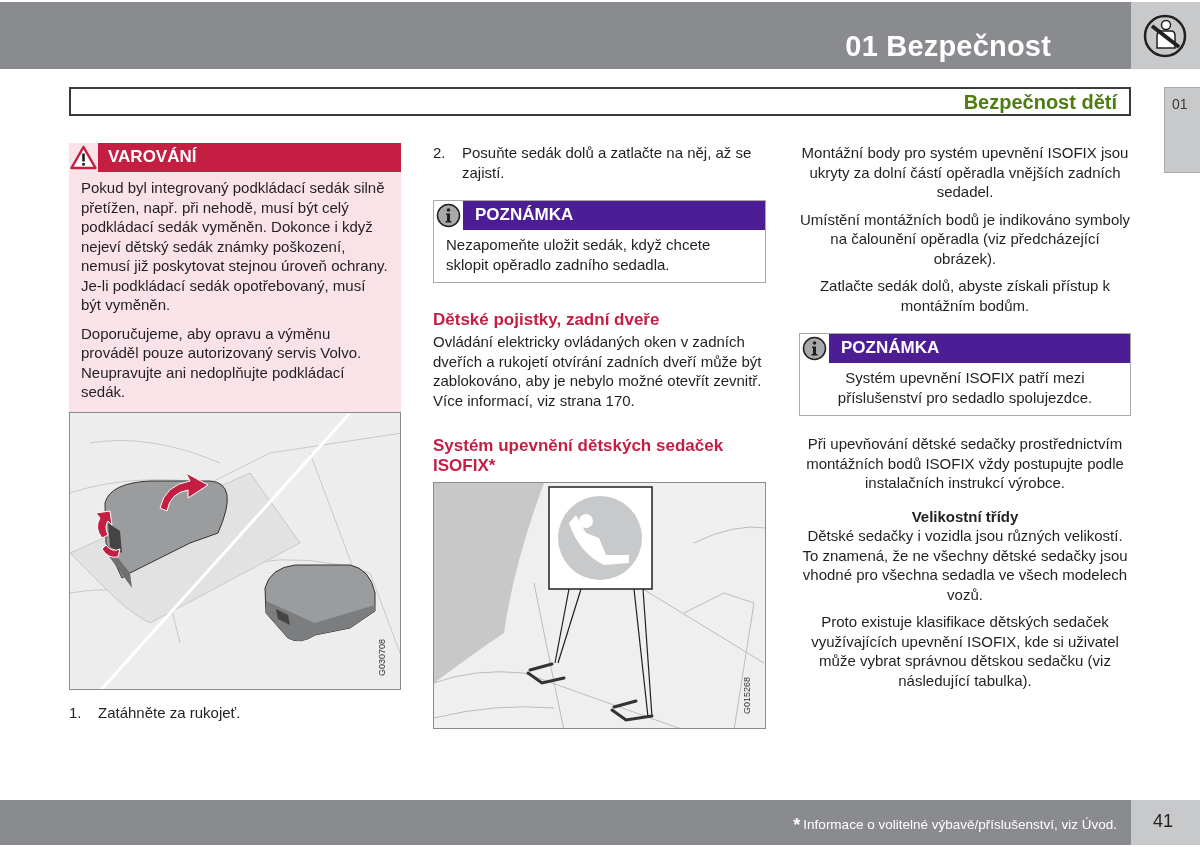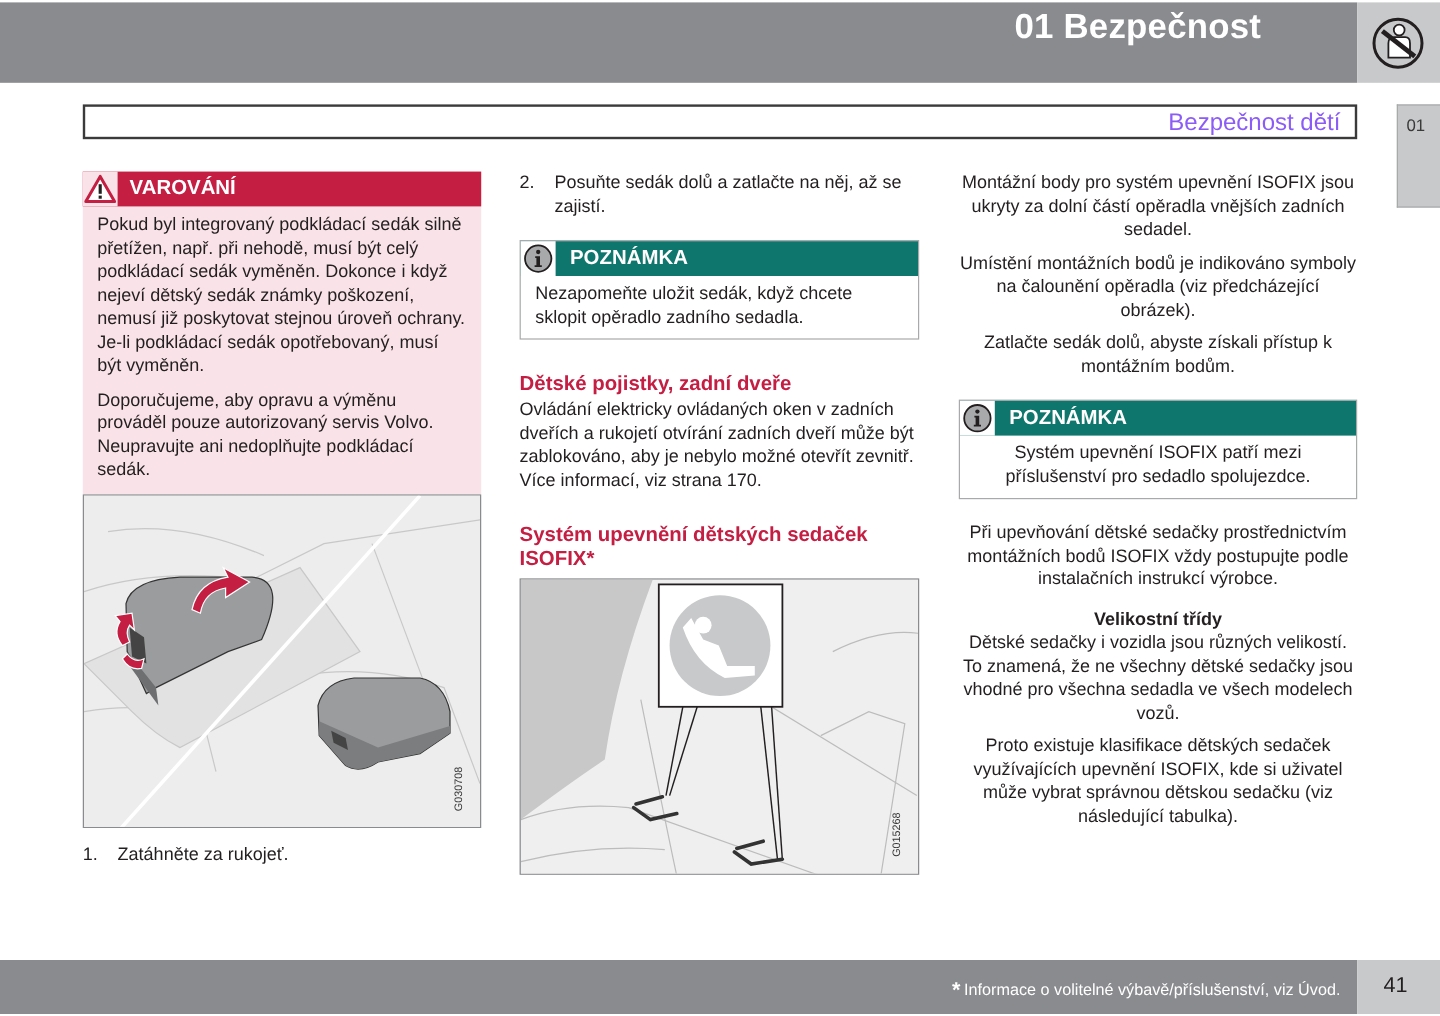--- a/index.html
+++ b/index.html
@@ -11,36 +11,36 @@
       overflow: hidden;
     }
     .page { position: relative; width: 1200px; height: 847px; }
 
     
     .header-bar {
       position: absolute; left: 0; top: 2px; width: 1131px; height: 67px;
       background: #8a8b8f;
     }
     .chapter-title {
-      position: absolute; right: 80px; top: 5px;
+      position: absolute; right: 80px; top: 28px;
       color: #ffffff; font-weight: bold; font-size: 29px; letter-spacing: 0.2px; text-align: center;
     }
     .header-icon-box {
       position: absolute; left: 1131px; top: 2px; width: 69px; height: 67px;
       background: #c8c9cb;
     }
     .header-icon-box svg { position: absolute; left: 12px; top: 12px; }
 
     .section-title-box {
       position: absolute; left: 69px; top: 87px; width: 1062px; height: 29px;
       border: 2px solid #3a3a3a; background: #ffffff;
     }
     .section-title {
       position: absolute; right: 12px; top: 2px;
-      font-weight: normal; font-size: 20px; color: #8b5cf6;
+      font-weight: bold; font-size: 20px; color: #4d7c0f;
     }
 
     .side-tab {
       position: absolute; left: 1164px; top: 87px; width: 36px; height: 86px;
       background: #c8c9cb; border: 1px solid #a8a9ab; border-right: none;
     }
     .side-tab span {
       position: absolute; left: 7px; top: 8px; font-size: 14px; color: #3a3a3a;
     }
 
@@ -75,21 +75,21 @@
     }
     .figure .fig-code {
       position: absolute; font-size: 9px; color: #333; writing-mode: vertical-rl; transform: rotate(180deg);
     }
 
     .step { display: flex; }
     .step .num { width: 29px; flex: none; }
 
     
     .note-box { border: 1px solid #a8a9ab; margin-top: 18px; }
-    .note-head { height: 29px; background: #0f766e; position: relative; }
+    .note-head { height: 29px; background: #4c1d95; position: relative; }
     .note-head .icon-wrap {
       position: absolute; left: 0; top: 0; width: 29px; height: 29px; background: #ffffff;
     }
     .note-head .icon-wrap svg { position: absolute; left: 2px; top: 2px; }
     .note-head .label {
       position: absolute; left: 41px; top: 4px; color: #ffffff; font-weight: bold; font-size: 17px;
     }
     .note-body { padding: 5px 12px 8px 12px; }
 
     .red-heading { color: #c41e43; font-weight: bold; font-size: 17px; line-height: 20px; }

